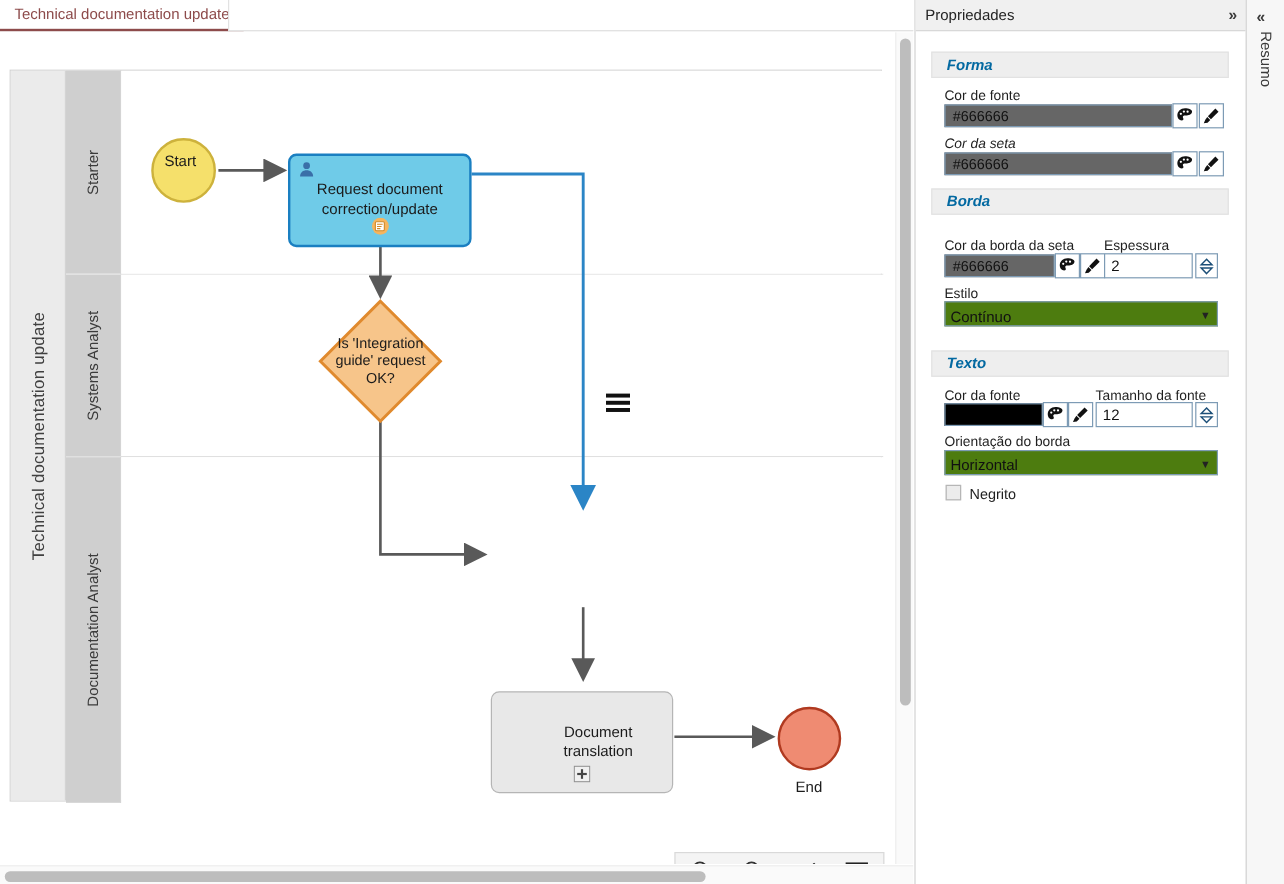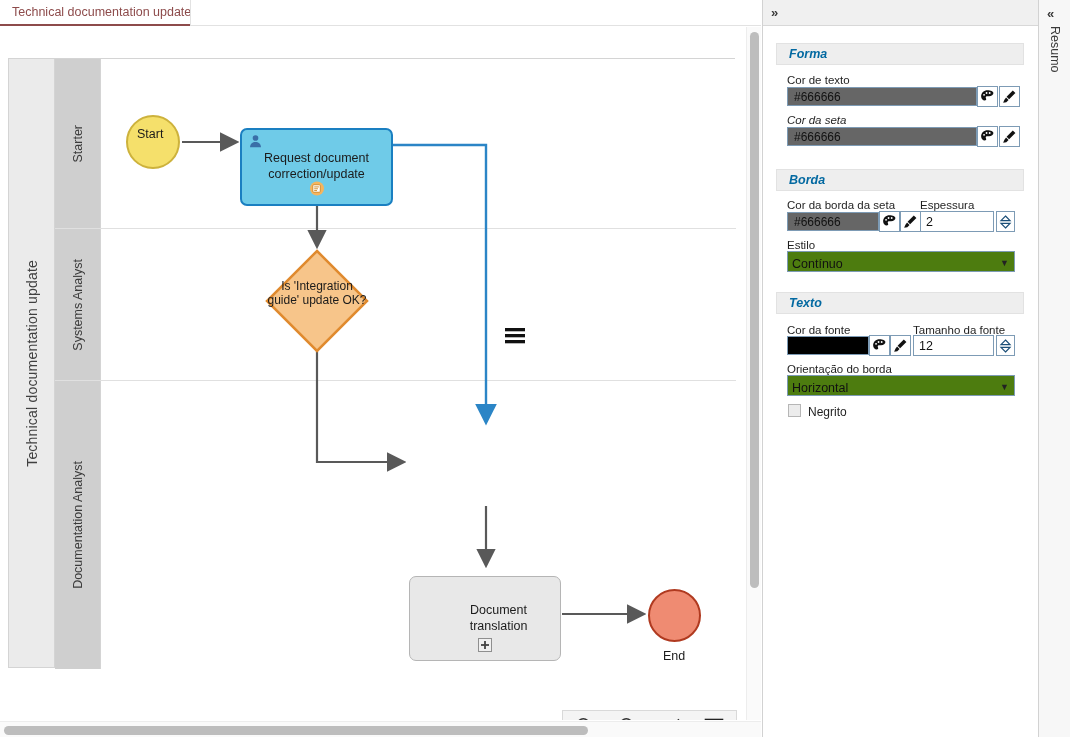--- a/index.html
+++ b/index.html
@@ -281,21 +281,21 @@
               <line x1="5" y1="8.3" x2="9" y2="8.3" stroke="#d08a2a" stroke-width="1"></line>
               <line x1="5" y1="10.2" x2="8" y2="10.2" stroke="#d08a2a" stroke-width="1"></line>
             </svg>
           </span>
         </div>
 
         <svg class="node" style="left:265px;top:222px;width:104px;height:104px;" viewBox="0 0 104 104">
           <polygon points="52,2 102,52 52,102 2,52" fill="#f7c58a" stroke="#e08a2e" stroke-width="2.5"></polygon>
         </svg>
         <div class="gateway-text" style="left:265px;top:252px;width:104px;">
-          <div style="white-space:normal;padding:0 1px;">Is 'Integration guide' update OK?</div>
+          <div style="white-space:normal;padding:0 1px;">Is 'Integration guide' request OK?</div>
         </div>
 
         <div class="menu-marker" style="left:505px;top:300px;">
           <svg width="20" height="18" viewBox="0 0 20 18">
             <rect x="0" y="1" width="20" height="3.3" fill="#111"></rect>
             <rect x="0" y="7" width="20" height="3.3" fill="#111"></rect>
             <rect x="0" y="13" width="20" height="3.3" fill="#111"></rect>
           </svg>
         </div>
 
@@ -354,28 +354,29 @@
       <div id="vscroll-thumb"></div>
     </div>
     <div id="hscroll-track">
       <div id="hscroll-thumb"></div>
     </div>
   </div>
 
   <div id="props-pane">
 
     <div id="props-header">
+      <div id="props-title">Propriedades</div>
       <div id="props-collapse">»</div>
     </div>
 
     <div class="section-head" style="top:43px;">
       <span>Forma</span>
     </div>
 
-    <div class="fld-label" style="left:24px;top:74px;">Cor de texto</div>
+    <div class="fld-label" style="left:24px;top:74px;">Cor de fonte</div>
     <div class="color-field dark" style="left:24px;top:87px;width:190px;">#666666</div>
     <div class="ico-btn" style="left:214px;top:86px;">
       <svg width="15" height="15" viewBox="0 0 16 16">
         <path d="M8,1.2 C4.2,1.2 1.2,4 1.2,7.6 C1.2,10.3 3,12.2 5.1,12.2 C6.3,12.2 6.6,11.6 6.6,10.9 C6.6,10 6.1,9.7 6.1,9 C6.1,8.2 6.8,7.7 7.8,7.7 L9.6,7.7 C12.3,7.7 14.3,6.1 14.3,4.2 C14.3,2.4 11.5,1.2 8,1.2 z" fill="#111"></path>
         <circle cx="4.3" cy="6.2" r="1" fill="#fff"></circle>
         <circle cx="7" cy="4.2" r="1" fill="#fff"></circle>
         <circle cx="10.3" cy="4.3" r="1" fill="#fff"></circle>
       </svg>
     </div>
     <div class="ico-btn" style="left:236px;top:86px;">
@@ -395,21 +396,21 @@
         <circle cx="10.3" cy="4.3" r="1" fill="#fff"></circle>
       </svg>
     </div>
     <div class="ico-btn" style="left:236px;top:126px;">
       <svg width="15" height="15" viewBox="0 0 16 16">
         <path d="M11.5,1.6 L14.3,4.3 L7.6,11 L4.9,8.3 z" fill="#111"></path>
         <path d="M4.3,9 L7,11.7 L4.6,14.2 L1.2,14.6 L2.6,11.4 z" fill="#111"></path>
       </svg>
     </div>
 
-    <div class="section-head" style="top:169px;">
+    <div class="section-head" style="top:157px;">
       <span>Borda</span>
     </div>
 
     <div class="fld-label" style="left:24px;top:199px;">Cor da borda da seta</div>
     <div class="color-field dark" style="left:24px;top:212px;width:92px;">#666666</div>
     <div class="ico-btn" style="left:116px;top:211px;">
       <svg width="15" height="15" viewBox="0 0 16 16">
         <path d="M8,1.2 C4.2,1.2 1.2,4 1.2,7.6 C1.2,10.3 3,12.2 5.1,12.2 C6.3,12.2 6.6,11.6 6.6,10.9 C6.6,10 6.1,9.7 6.1,9 C6.1,8.2 6.8,7.7 7.8,7.7 L9.6,7.7 C12.3,7.7 14.3,6.1 14.3,4.2 C14.3,2.4 11.5,1.2 8,1.2 z" fill="#111"></path>
         <circle cx="4.3" cy="6.2" r="1" fill="#fff"></circle>
         <circle cx="7" cy="4.2" r="1" fill="#fff"></circle>

